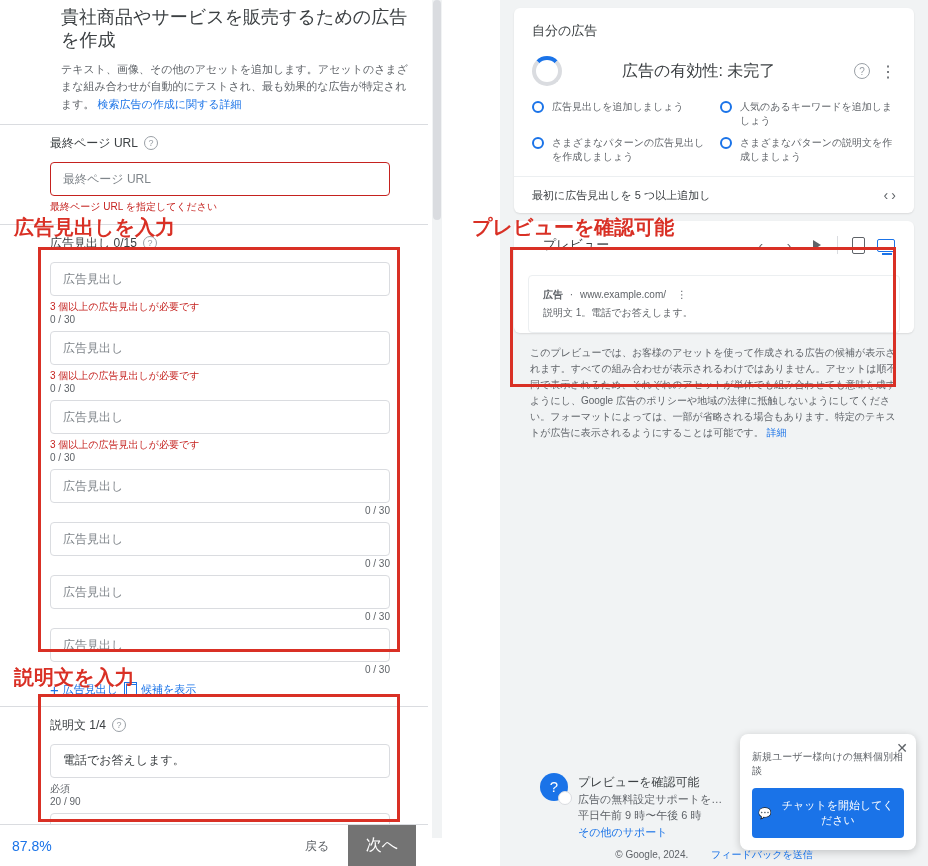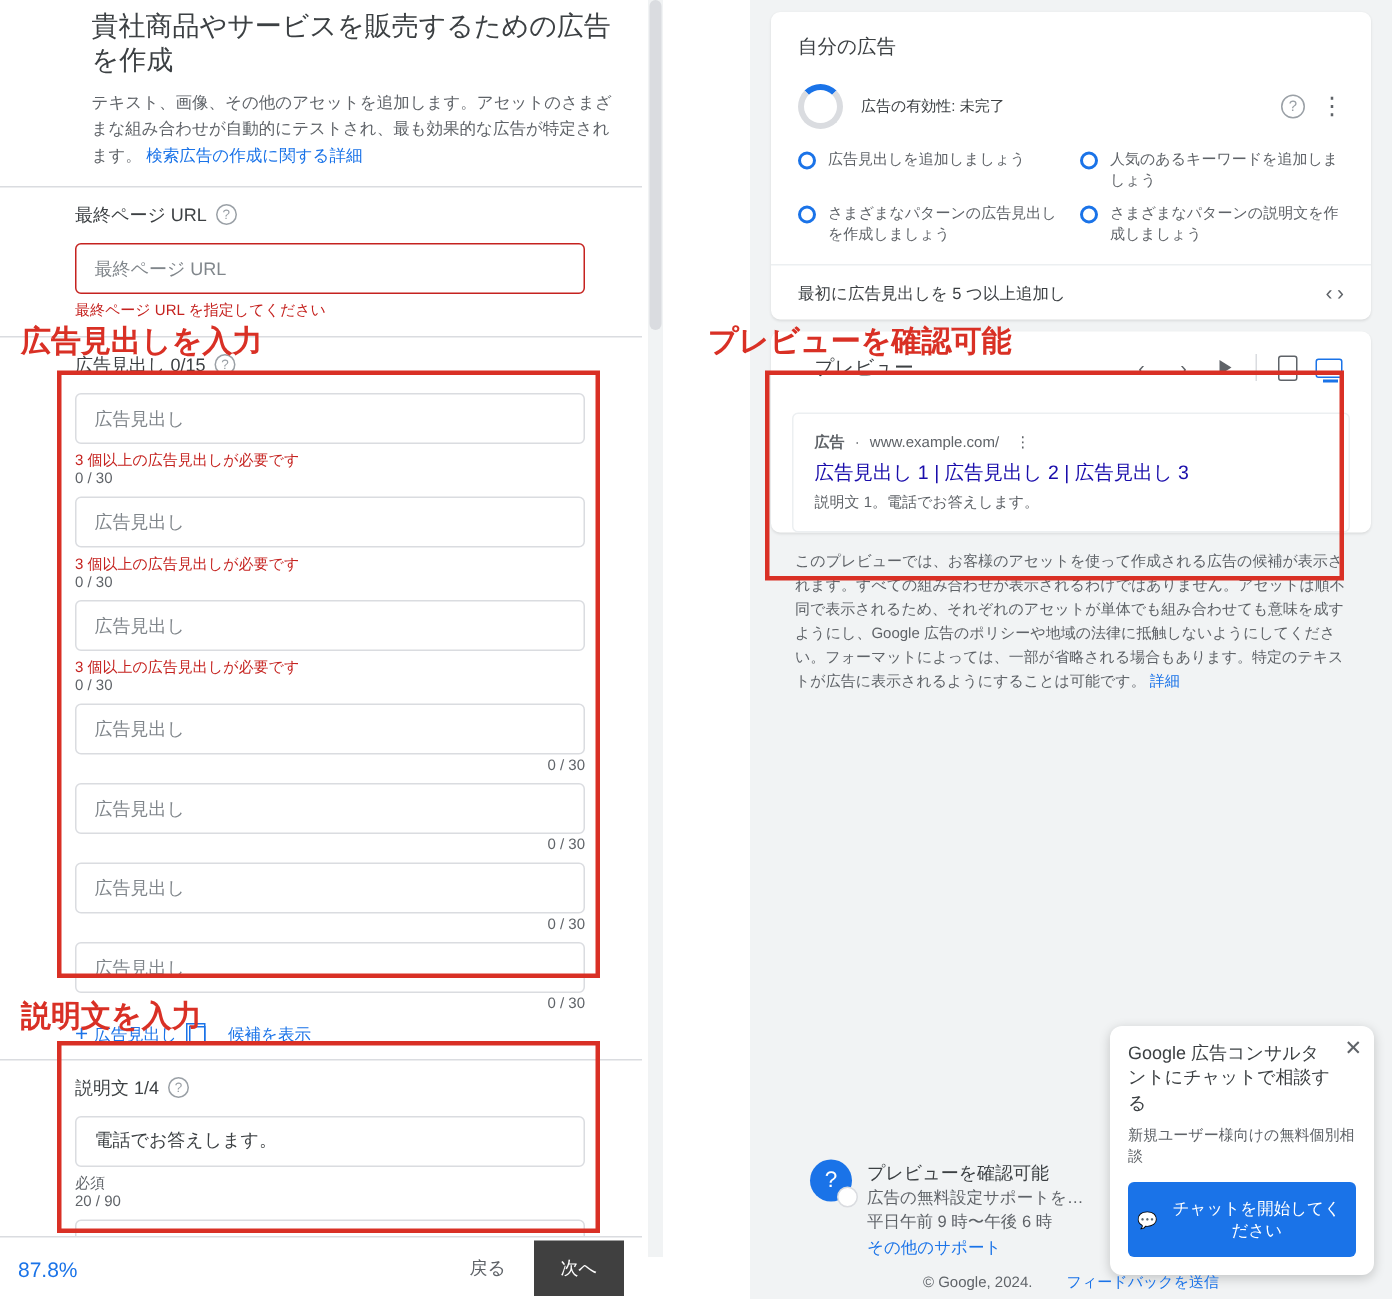--- a/index.html
+++ b/index.html
@@ -69,31 +69,31 @@
     .annotation { position:absolute; color:#d93025; font-weight:700; font-size:20px; z-index:50; }
     .red-box { position:absolute; border:3px solid #d93025; z-index:40; }
     .footer-bar {
       position:absolute; left:0; bottom:0; width:428px; height:42px;
       background:#fff; border-top:1px solid #dadce0;
       display:flex; align-items:center; justify-content:space-between;
       padding:0 12px;
     }
     .progress-text { color:#1a73e8; font-size:14px; font-weight:500;}
     .btn-ghost { font-size:12px; color:#5f6368; padding:8px 14px; background:none; border:none; cursor:pointer;text-align:right;}
-    .btn-primary { font-size:12px; color:#fff; background:#404040; border:none; padding:10px 18px; border-radius:0; cursor:pointer;}
+    .btn-primary { font-size:16px; color:#fff; background:#737373; border:none; padding:10px 18px; border-radius:0; cursor:pointer;}
     .right-card { margin:8px 14px; background:#fff; border-radius:6px; box-shadow:0 1px 2px rgba(0,0,0,0.1); padding:0; }
     .right-card-header { padding:14px 18px 10px; font-size:13px; color:#3c4043;}
     .strength-row { display:flex; align-items:center; padding:6px 18px 10px; }
     .donut {
       width:30px; height:30px; border-radius:50%;
       border:4px solid #dadce0;
       border-top-color:#1a73e8;
       margin-right:12px;
     }
-    .strength-label { font-size:10px; color:#3c4043; flex:1; }
+    .strength-label { font-size:16px; color:#3c4043; flex:1;margin-left:48px; }
     .info-icon {
       width:16px; height:16px; border:1px solid #9aa0a6; border-radius:50%;
       display:inline-flex; align-items:center; justify-content:center;
       font-size:10px; color:#9aa0a6; margin-left:8px; cursor:pointer;
     }
     .dots-icon { color:#5f6368; margin-left:10px; cursor:pointer; font-size:16px;}
     .check-grid { display:grid; grid-template-columns:1fr 1fr; gap:8px 12px; padding:4px 18px 12px; }
     .check-item { display:flex; align-items:flex-start; font-size:10px; color:#5f6368; line-height:1.4; }
     .circle-empty { width:12px; height:12px; border:2px solid #1a73e8; border-radius:50%; margin-right:8px; flex-shrink:0; margin-top:1px;}
     .suggest-row { display:flex; align-items:center; justify-content:space-between; padding:10px 18px; border-top:1px solid #eceff1; font-size:11px; color:#3c4043;}
@@ -116,21 +116,21 @@
     .support-text { font-size:11px; color:#5f6368; line-height:1.5;}
     .support-text .strong { color:#3c4043; font-size:12px;}
     .chat-popup { position:absolute; right:12px; bottom:16px; width:176px; background:#fff; border-radius:8px; box-shadow:0 2px 8px rgba(0,0,0,0.2); padding:10px 12px 12px;}
     .chat-popup-title { font-size:12px; color:#3c4043; line-height:1.4; padding-right:16px;}
     .chat-popup-close { position:absolute; right:8px; top:6px; color:#5f6368; cursor:pointer; font-size:14px;}
     .chat-popup-sub { font-size:10px; color:#5f6368; margin-top:6px;}
     .chat-popup-btn { margin-top:10px; width:100%; background:#1a73e8; color:#fff; border:none; border-radius:4px; padding:10px 6px; font-size:11px; cursor:pointer; display:flex; align-items:center; justify-content:center;}
     .chat-popup-btn .bubble-icon { margin-right:6px;}
     .right-footer { position:absolute; left:0; bottom:0; width:100%; text-align:center; font-size:10px; color:#5f6368; padding-bottom:4px;}
     .add-row { display:flex; align-items:center; font-size:11px; color:#1a73e8; margin-top:6px;}
-    .copy-tag { color:#1a73e8; margin-left:8px; font-size:11px; display:flex; align-items:center;gap:11px;}
+    .copy-tag { color:#1a73e8; margin-left:8px; font-size:11px; display:flex; align-items:center;}
     .copy-tag .sq { width:11px; height:11px; border:1.5px solid #1a73e8; margin-right:4px; display:inline-block; position:relative;}
     .copy-tag .sq::after{content:"";position:absolute;left:-3px;top:-3px;width:11px;height:11px;border:1.5px solid #1a73e8;}
     .device-icon { display:inline-block; width:13px; height:17px; border:1.5px solid #5f6368; border-radius:2px; position:relative;}
     .device-icon.desktop { width:18px; height:13px; border:1.5px solid #1a73e8;}
     .device-icon.desktop::after{content:"";position:absolute;left:4px;bottom:-4px;width:10px;height:2px;background:#1a73e8;}
     .play-tri { width:0;height:0;border-left:8px solid #5f6368;border-top:5px solid transparent;border-bottom:5px solid transparent;display:inline-block;}
   </style>
 </head>
 <body>
 
@@ -296,21 +296,20 @@
           <span class="device-icon desktop"></span>
         </span>
     </div>
     <div class="mock-ad">
       <div class="mock-ad-top">
         <b>広告</b>
         <span class="dot">·</span>
         <span>www.example.com/</span>
         <span style="margin-left:8px;">⋮</span>
       </div>
-      <div class="mock-ad-headline">広告見出し 1 | 広告見出し 2 | 広告見出し 3</div>
       <div class="mock-ad-desc">説明文 1。電話でお答えします。</div>
     </div>
   </div>
 
   <div class="preview-note">
     <span>このプレビューでは、お客様のアセットを使って作成される広告の候補が表示されます。すべての組み合わせが表示されるわけではありません。アセットは順不同で表示されるため、それぞれのアセットが単体でも組み合わせても意味を成すようにし、Google 広告のポリシーや地域の法律に抵触しないようにしてください。フォーマットによっては、一部が省略される場合もあります。特定のテキストが広告に表示されるようにすることは可能です。</span>
     <a class="link">詳細</a>
   </div>
 
   <div class="support-block">
@@ -318,21 +317,20 @@
     <div class="support-text">
       <div class="strong">プレビューを確認可能</div>
       <div>広告の無料設定サポートを…</div>
       <div>平日午前 9 時〜午後 6 時</div>
       <a class="link">その他のサポート</a>
     </div>
   </div>
 
   <div class="chat-popup">
     <span class="chat-popup-close">✕</span>
-    <div class="chat-popup-title">Google 広告コンサルタントにチャットで相談する</div>
     <div class="chat-popup-sub">新規ユーザー様向けの無料個別相談</div>
     <button class="chat-popup-btn">
       <span class="bubble-icon">💬</span>
       <span>チャットを開始してください</span>
     </button>
   </div>
 
   <div class="right-footer">
     <span>© Google, 2024.</span>
     <a class="link" style="margin-left:20px;">フィードバックを送信</a>

